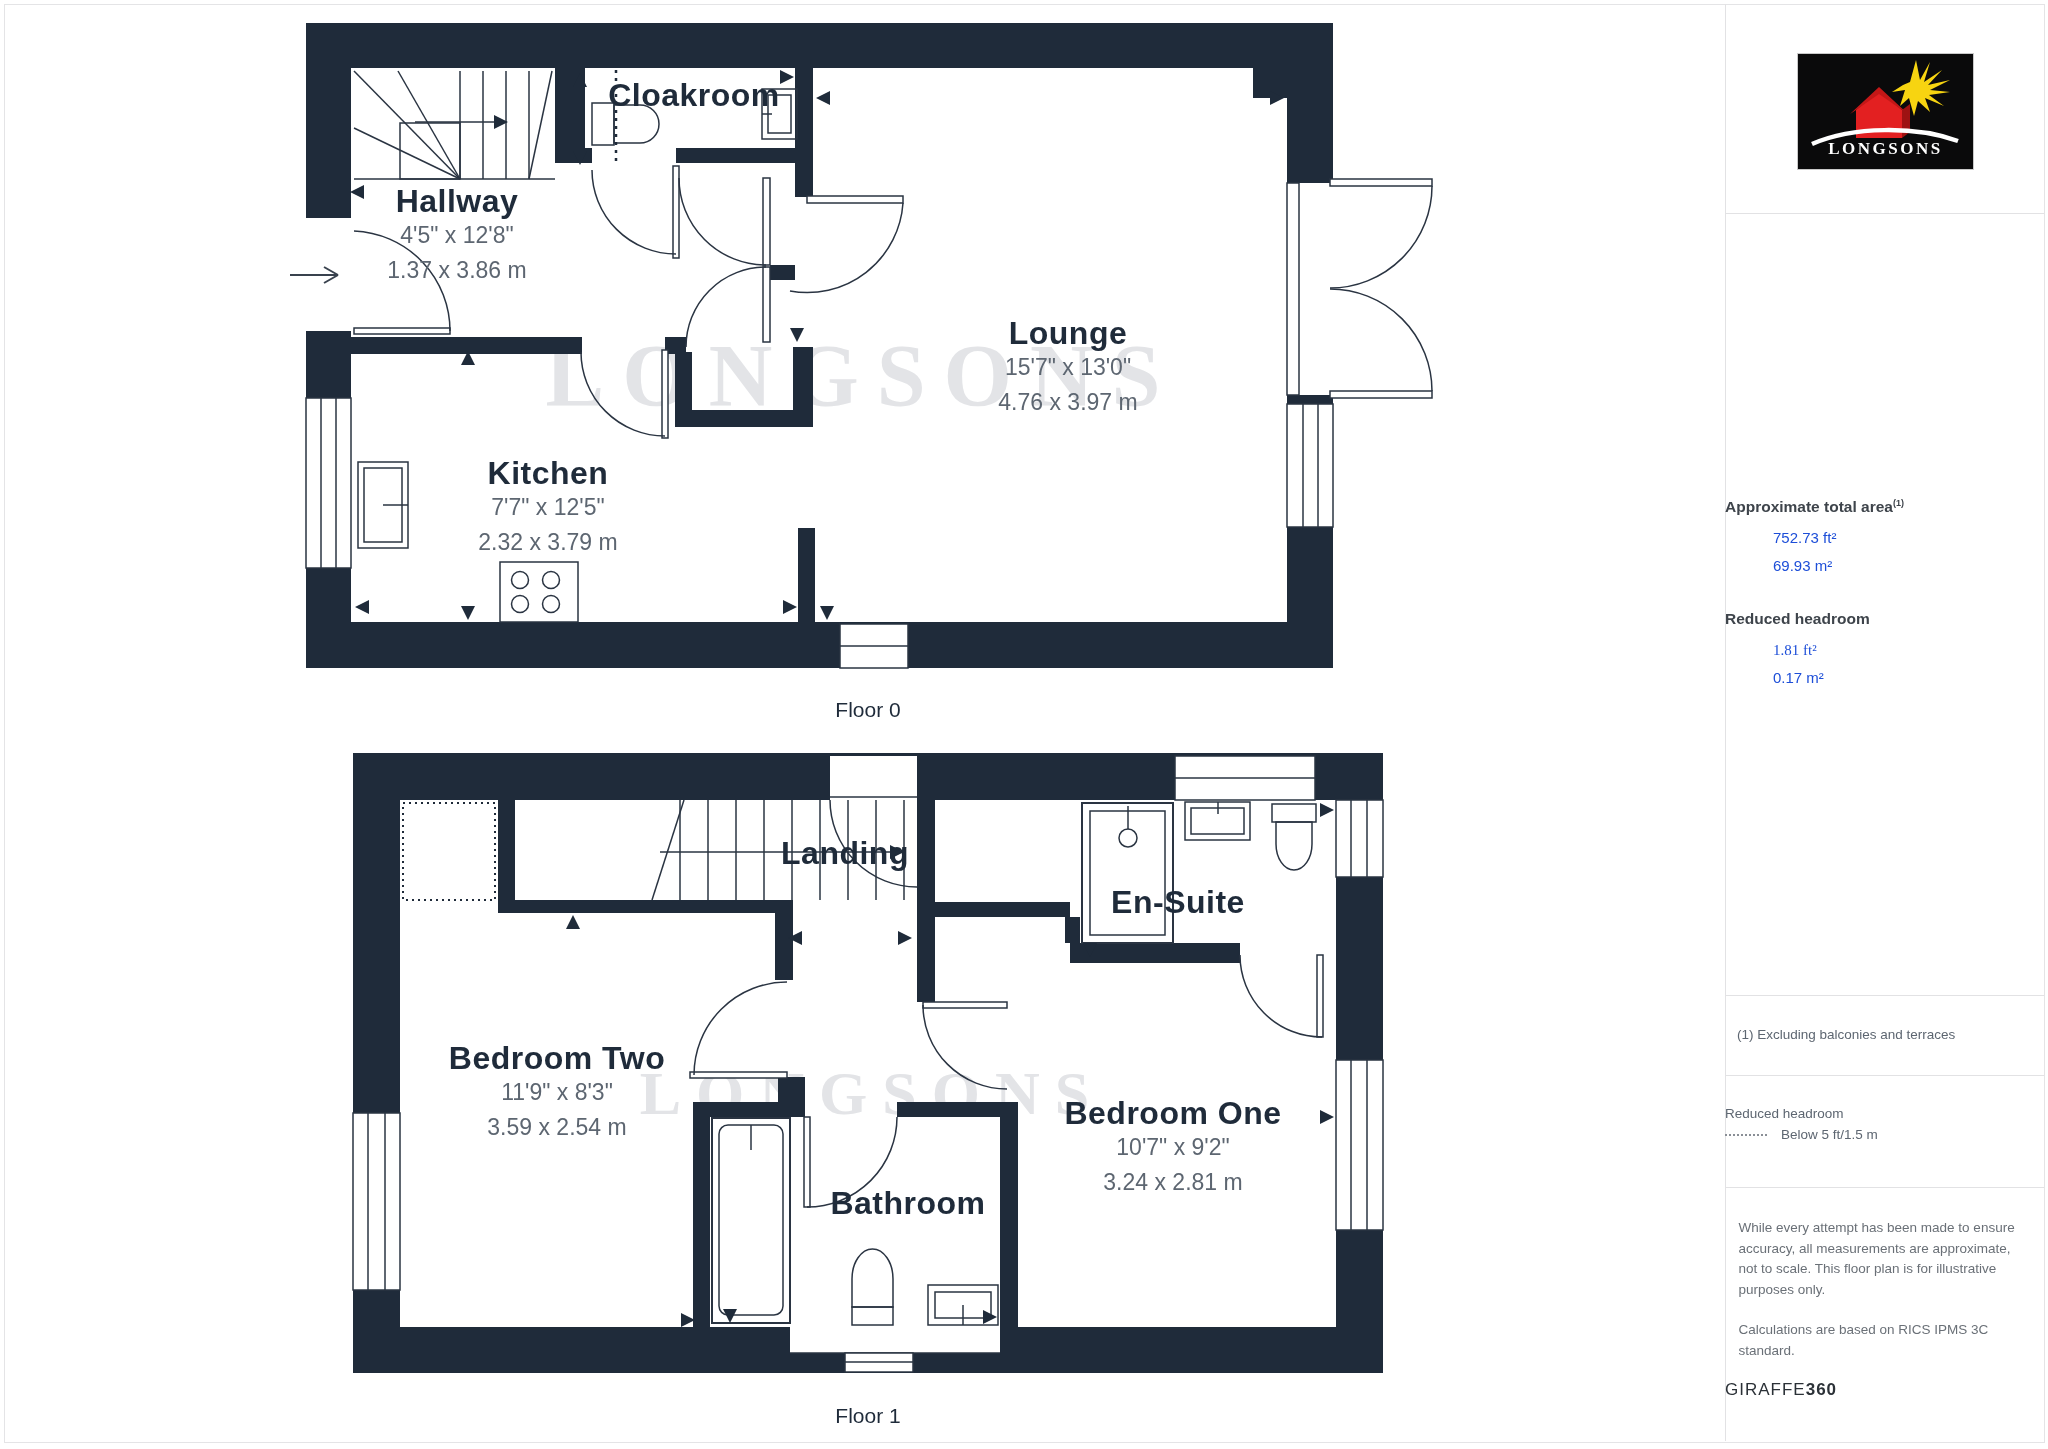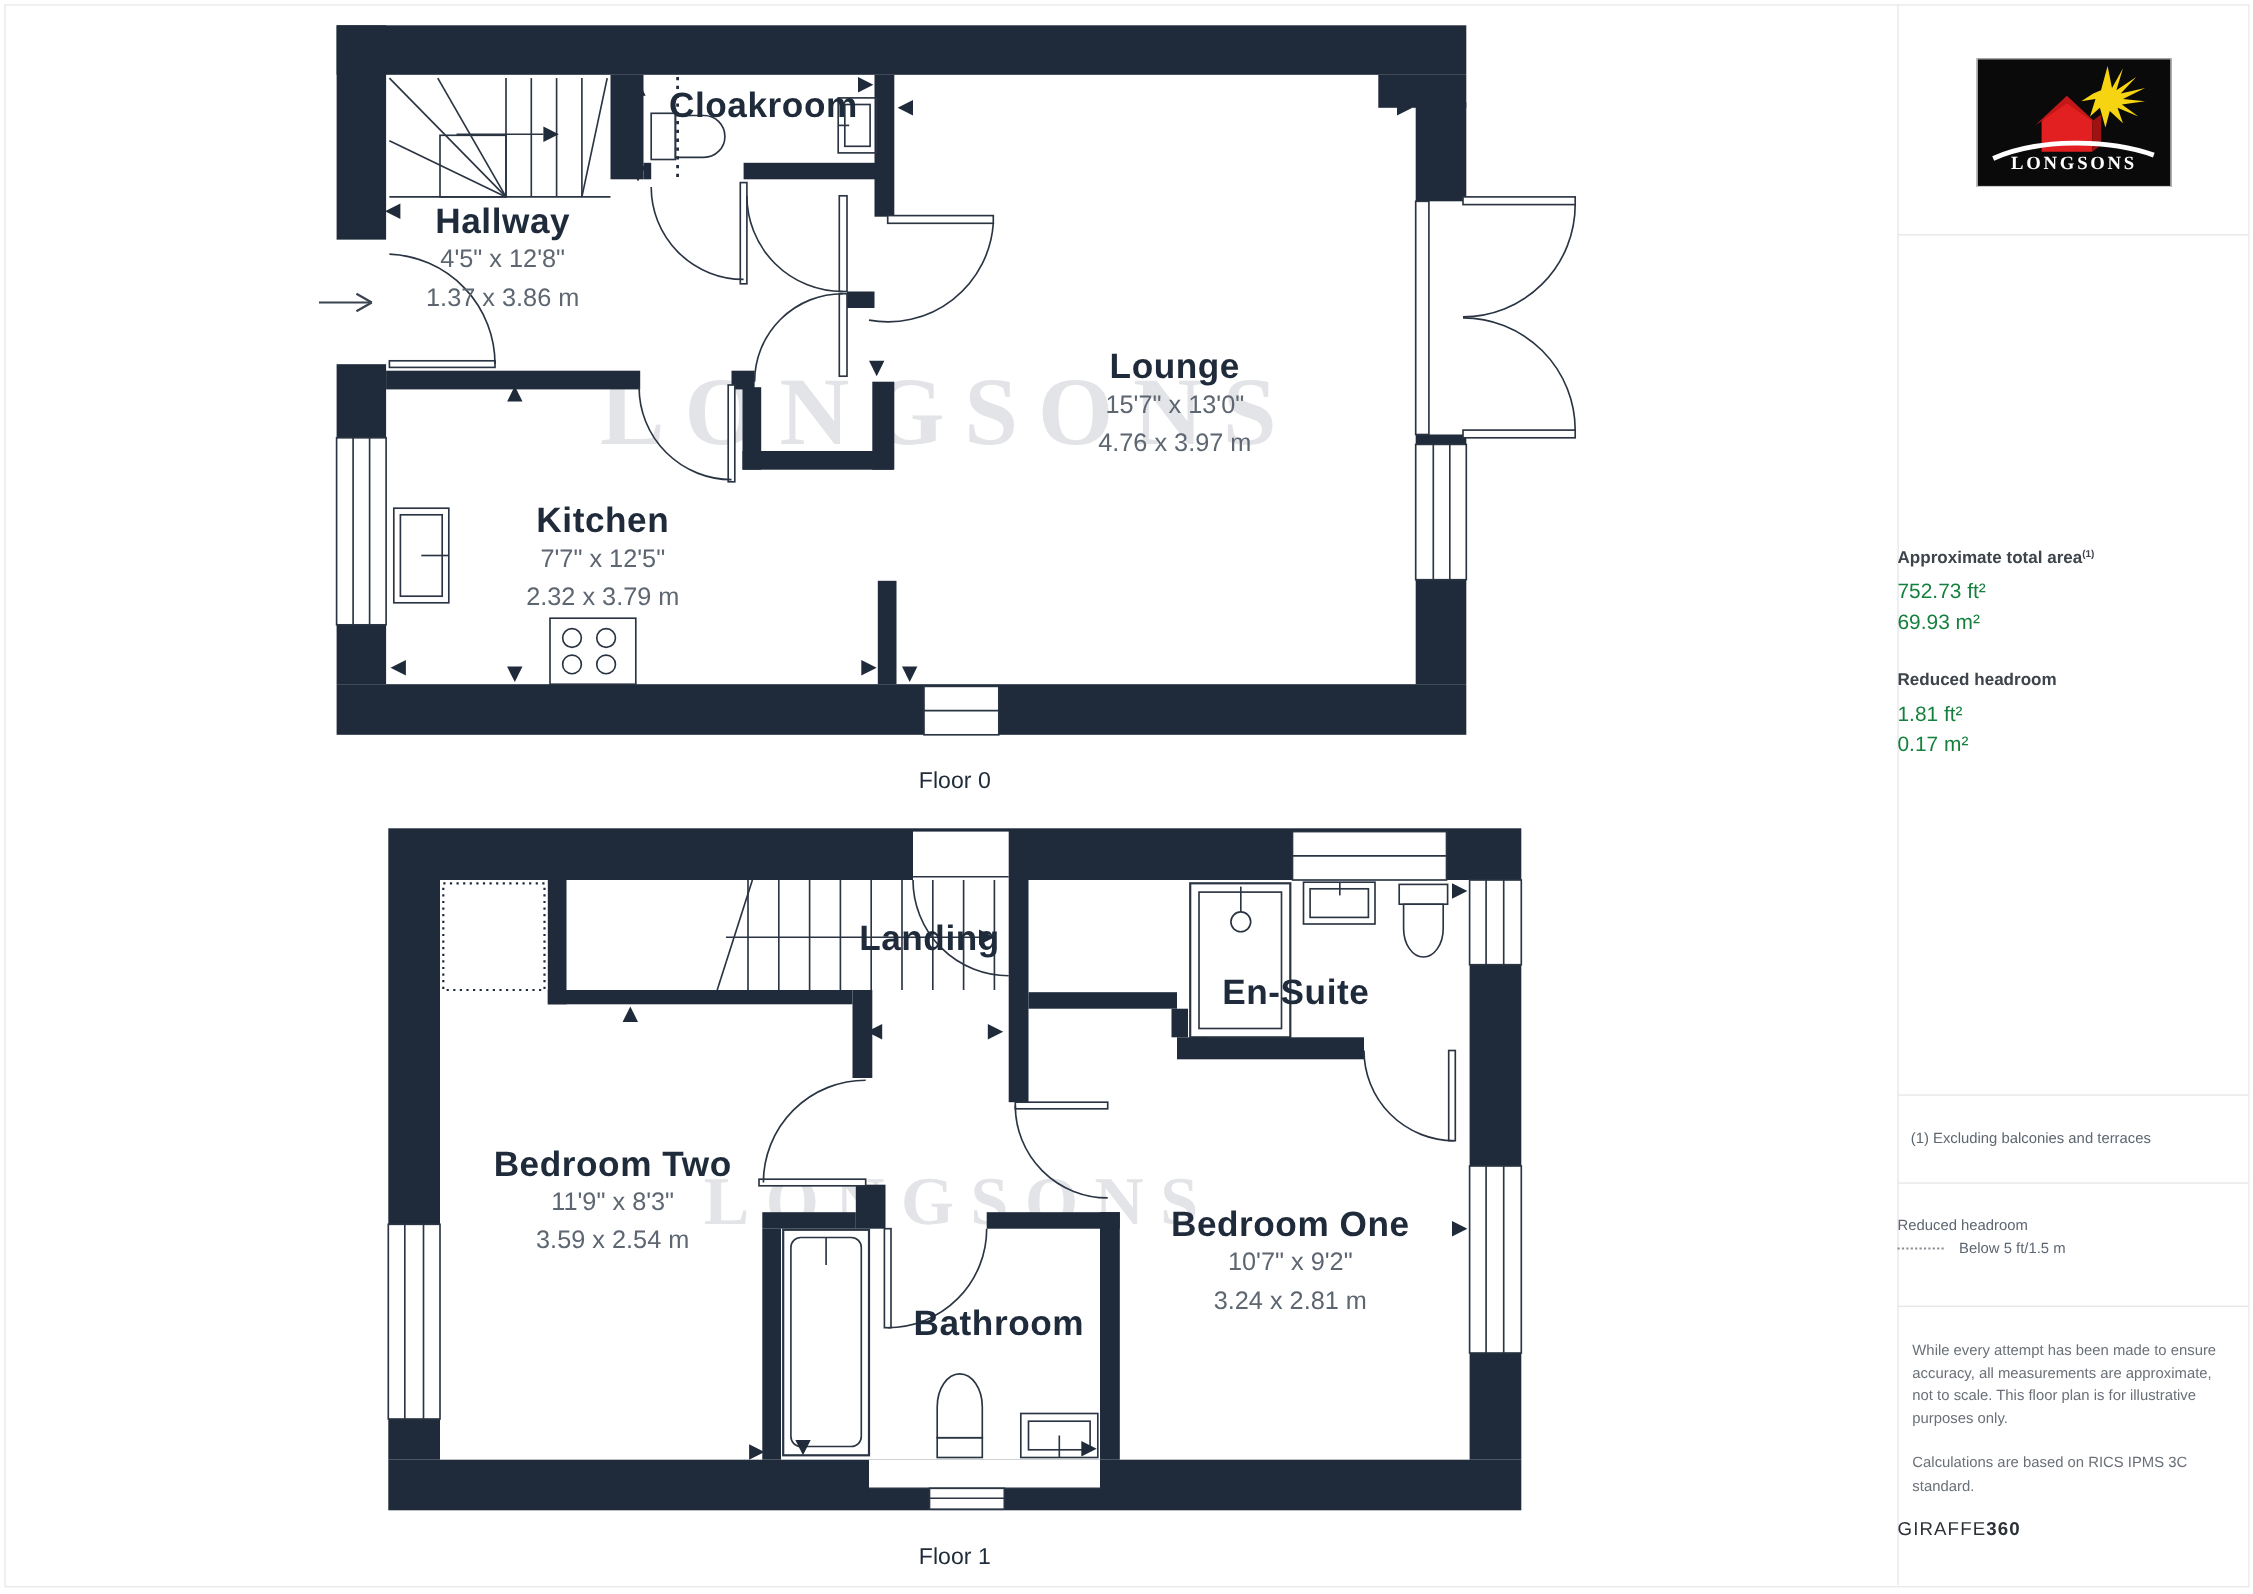--- a/index.html
+++ b/index.html
@@ -23,21 +23,21 @@
   
   .sidebar{position:absolute;left:1725px;top:4px;width:319px;height:1437px;z-index:3;}
   .sb-left-border{position:absolute;left:0;top:0;width:1px;height:1437px;background:#e2e2e4;}
   .sb-divider{position:absolute;left:1px;width:318px;height:1px;background:#e2e2e4;}
   .logo-box{position:absolute;left:72px;top:49px;width:175px;height:115px;background:#0a0a0b;
             border:1px solid #c9c9c9;}
   .logo-text{position:absolute;left:0;right:0;bottom:10px;text-align:center;color:#ffffff;
              font-family:"Liberation Serif",serif;font-size:17px;letter-spacing:2.5px;font-weight:bold;}
   .sb-block{position:absolute;left:0;width:319px;text-align:left;}
   .sb-h{font-size:15.5px;font-weight:bold;color:#3e444b;}
-  .sb-v{font-size:19px;color:#15803d;line-height:28px;}
+  .sb-v{font-size:15px;color:#1d4ed8;line-height:28px;margin-left:48px;}
   .sb-small{font-size:13.5px;color:#5d6671;}
   .sb-disc{font-size:13.5px;color:#6a7077;line-height:20.5px;width:292px;margin:0 auto;}
   .sb-credit{font-size:17px;color:#2b3137;letter-spacing:1px;}
   .sb-credit b{font-weight:bold;}
   .legend-dots{display:inline-block;width:42px;height:0;border-top:2px dotted #8a8f96;
                vertical-align:middle;margin-right:14px;}
   sup{font-size:9px;}
 </style>
 </head>
 <body>
@@ -337,21 +337,21 @@
     </div>
     <div class="sb-divider" style="top:209px;"></div>
 
     <div class="sb-block" style="top:494px;">
       <div class="sb-h"><span>Approximate total area</span><sup>(1)</sup></div>
       <div class="sb-v" style="margin-top:8px;">752.73 ft²</div>
       <div class="sb-v">69.93 m²</div>
     </div>
     <div class="sb-block" style="top:606px;">
       <div class="sb-h">Reduced headroom</div>
-      <div class="sb-v" style="margin-top:8px;">1.81 ft²</div>
+      <div class="sb-v" style="margin-top:8px;font-family:Liberation Serif, serif;">1.81 ft²</div>
       <div class="sb-v">0.17 m²</div>
     </div>
 
     <div class="sb-divider" style="top:991px;"></div>
     <div class="sb-block sb-small" style="top:1023px;padding-left:12px;">(1) Excluding balconies and terraces</div>
     <div class="sb-divider" style="top:1071px;"></div>
 
     <div class="sb-block" style="top:1102px;">
       <div class="sb-small">Reduced headroom</div>
       <div class="sb-small" style="margin-top:6px;">

